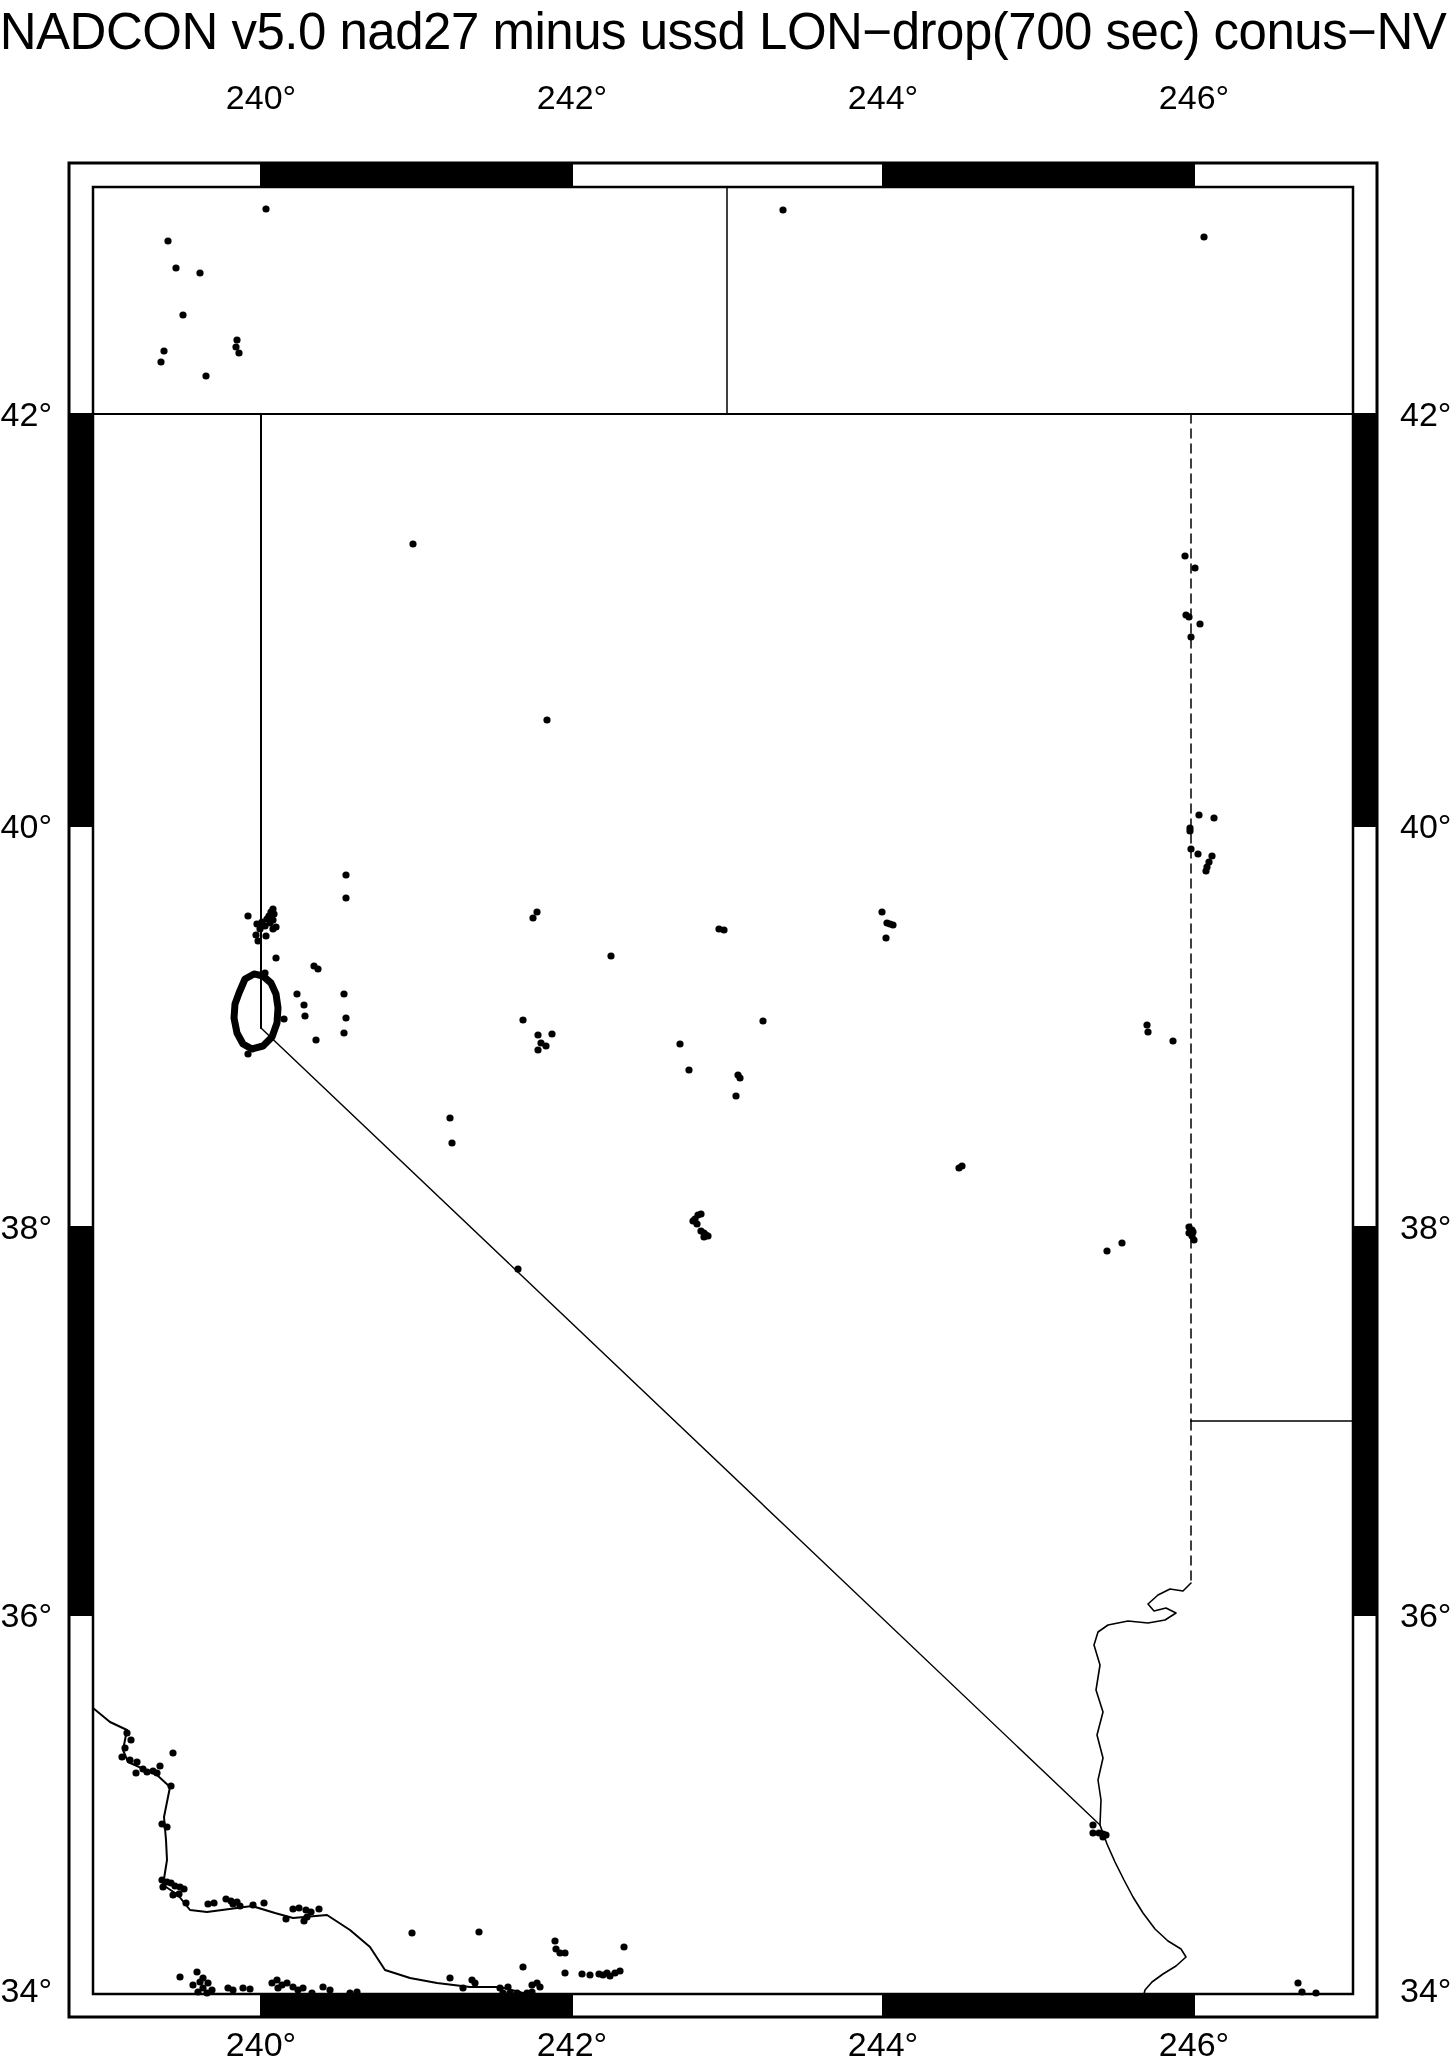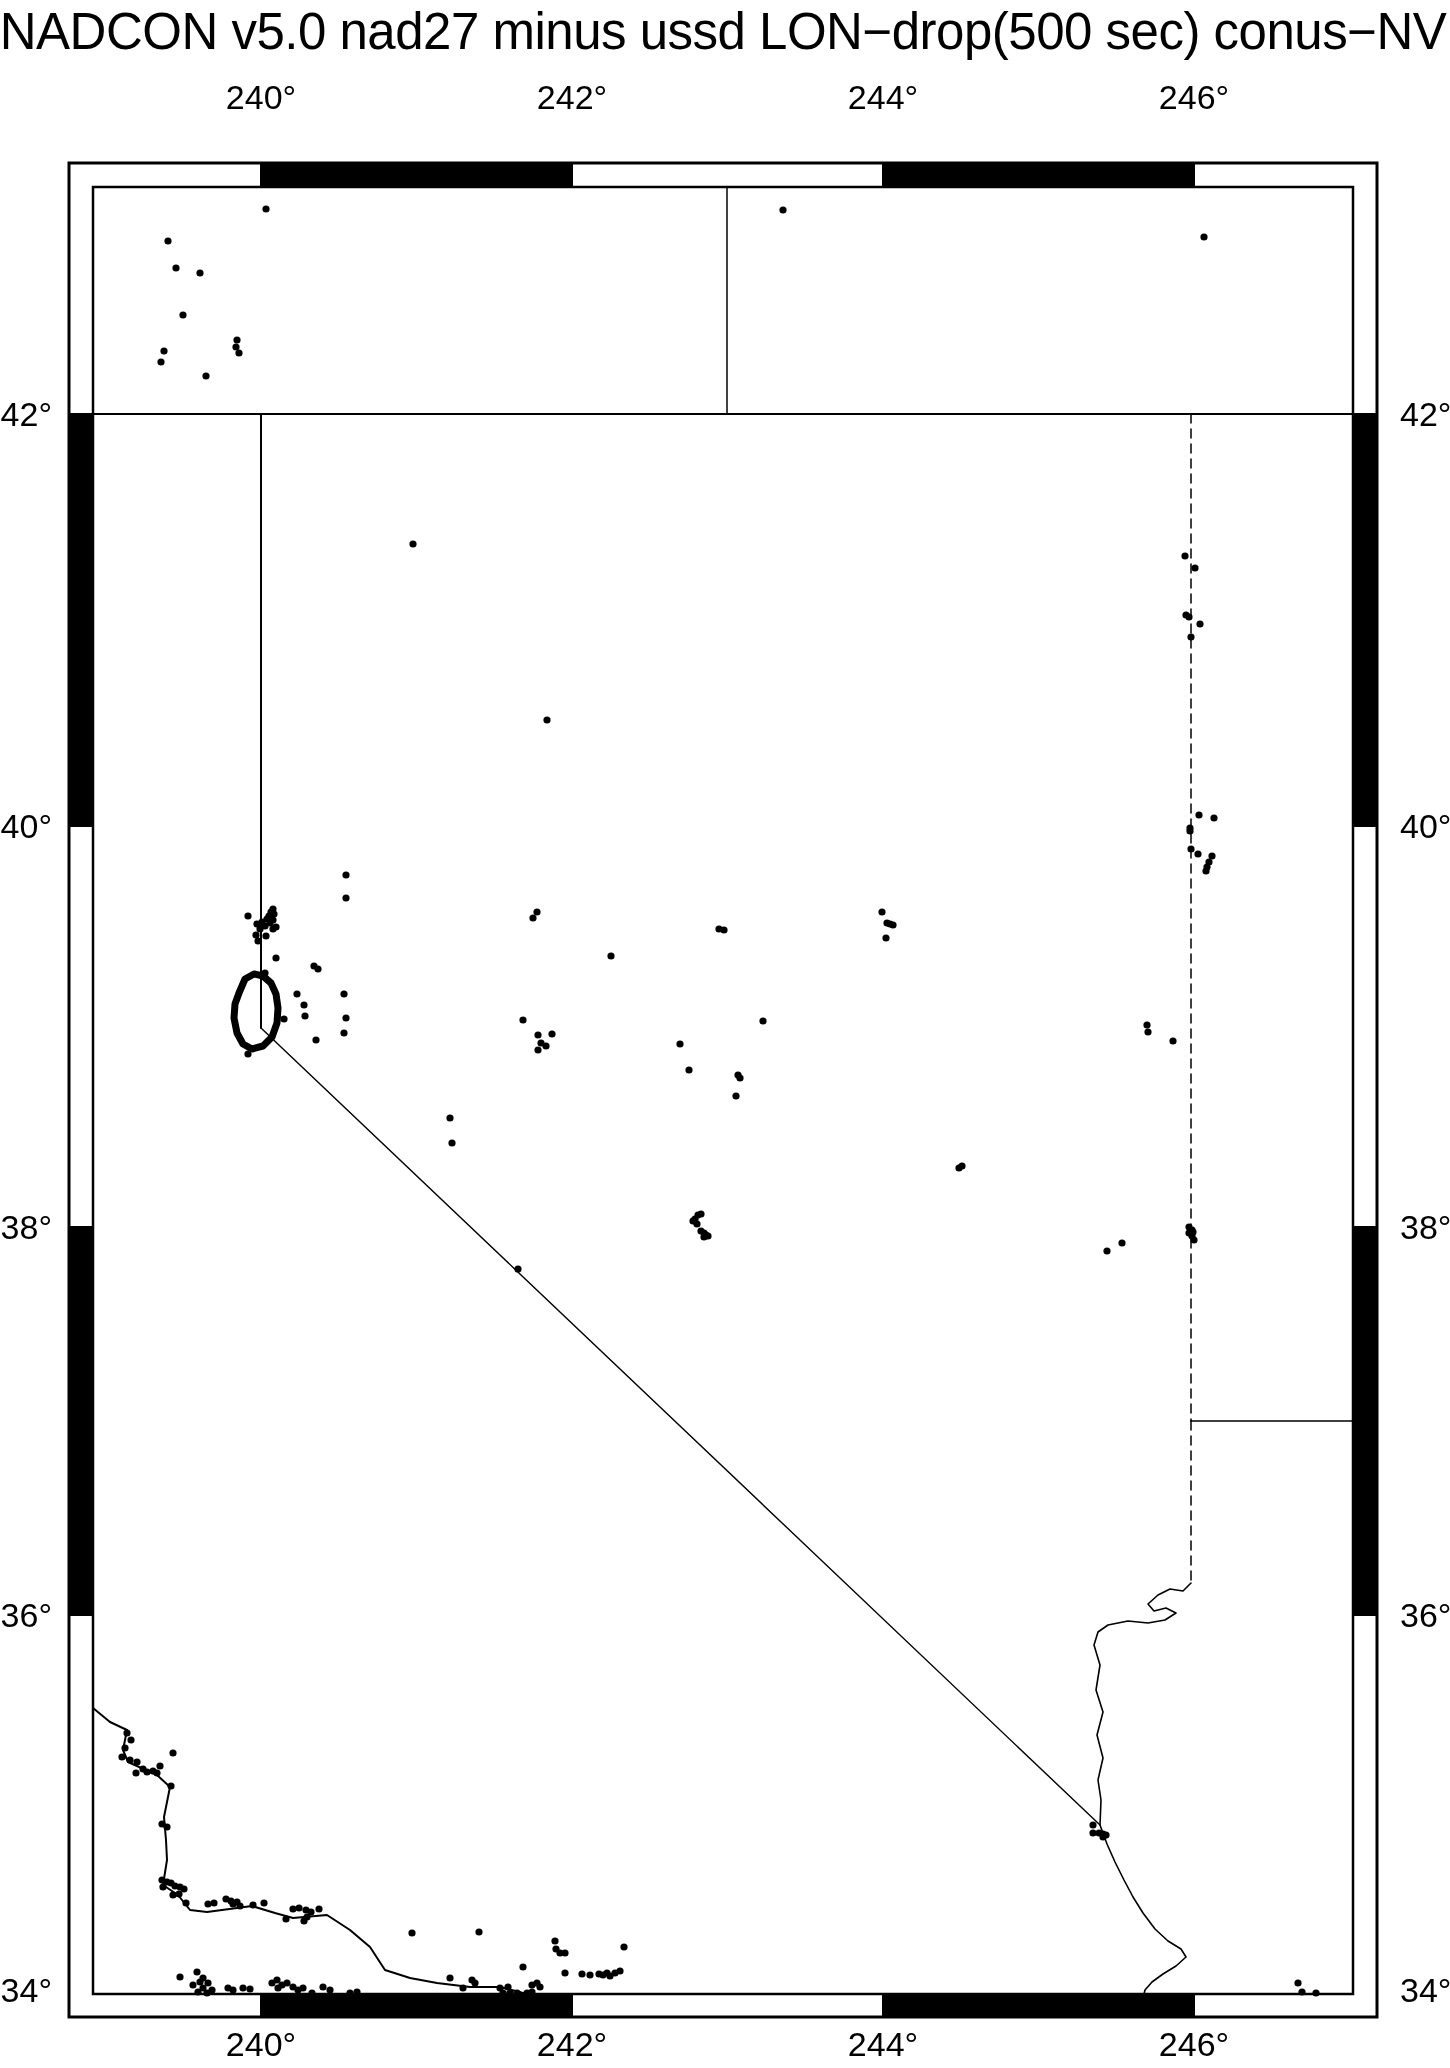--- a/index.html
+++ b/index.html
@@ -10,21 +10,21 @@
   .tick{position:absolute;font-size:34px;white-space:nowrap;}
   .tick.h{transform:translate(-50%,-50%);}
   .tick.left{transform:translate(-100%,-50%);}
   .tick.right{transform:translate(0,-50%);}
   svg{position:absolute;left:0;top:0;}
 </style>
 </head>
 <body>
 
 <div class="page">
-  <div class="title">NADCON v5.0 nad27 minus ussd LON−drop(500 sec) conus−NV</div>
+  <div class="title">NADCON v5.0 nad27 minus ussd LON−drop(700 sec) conus−NV</div>
   <svg id="map" width="1450" height="2068" viewBox="0 0 1450 2068">
       <rect x="261" y="163" width="311" height="24" fill="#000000"></rect>
       <rect x="261" y="1994" width="311" height="23" fill="#000000"></rect>
       <rect x="883" y="163" width="311" height="24" fill="#000000"></rect>
       <rect x="883" y="1994" width="311" height="23" fill="#000000"></rect>
       <rect x="69" y="414" width="24" height="412" fill="#000000"></rect>
       <rect x="1353" y="414" width="24" height="412" fill="#000000"></rect>
       <rect x="69" y="1227" width="24" height="388" fill="#000000"></rect>
       <rect x="1353" y="1227" width="24" height="388" fill="#000000"></rect>
       <line x1="261" y1="163" x2="261" y2="187" stroke="#000000" stroke-width="2"></line>

